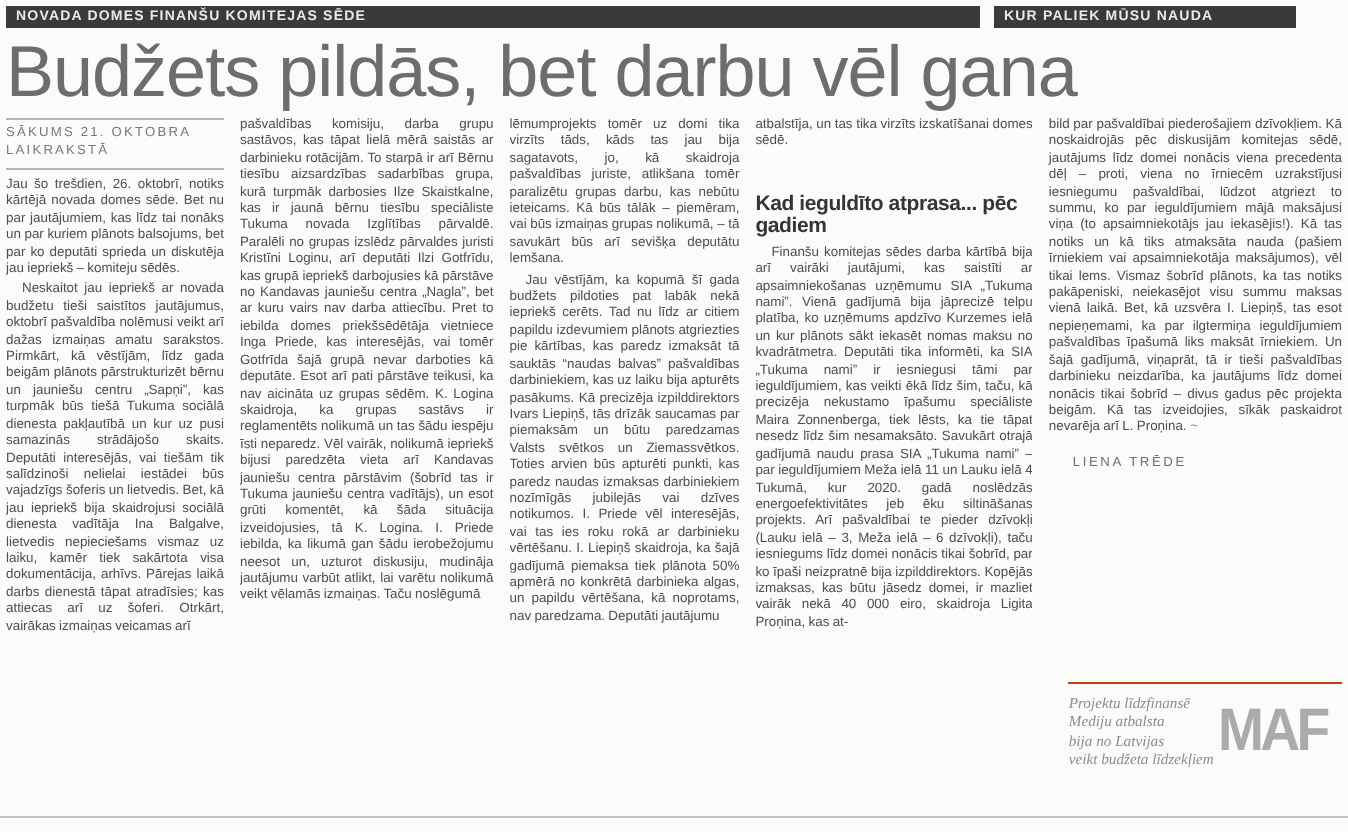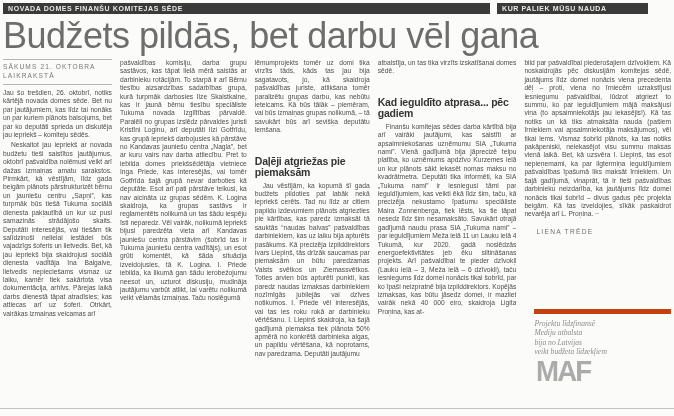--- a/index.html
+++ b/index.html
@@ -60,23 +60,23 @@
   }
   .endmark { color:#8a8a8a; font-size:7px; }
 
   .byline {
     margin-top:7px; margin-left:12px;
     font-size:6.6px; letter-spacing:1.3px; color:#6e6e6e;
   }
 
   .funding {
     margin-top:auto; margin-left:10px;
-    border-top:5px solid #c2410c;
+    border-top:1px solid #c2410c;
     padding-top:5px; padding-bottom:4px;
-    display:flex; flex-direction:column;
+    display:flex; align-items:center;
   }
   .funding-lines {
     font-family:"Liberation Serif", serif;
     font-style:italic; font-size:7.6px; line-height:9.6px; color:#8c8c8c;
     white-space:nowrap;
   }
   .maf {
     font-size:30px; font-weight:bold; letter-spacing:-2px;
     color:#ababab; line-height:28px; margin-left:2px;
     transform:scaleX(0.92); transform-origin:left center;
@@ -110,21 +110,20 @@
       <p class="body">Jau šo trešdien, 26. oktobrī, notiks kārtējā novada domes sēde. Bet nu par jautājumiem, kas līdz tai nonāks un par kuriem plānots balsojums, bet par ko deputāti sprieda un diskutēja jau iepriekš – komiteju sēdēs.</p>
       <p class="body indent">Neskaitot jau iepriekš ar novada budžetu tieši saistītos jautājumus, oktobrī pašvaldība nolēmusi veikt arī dažas izmaiņas amatu sarakstos. Pirmkārt, kā vēstījām, līdz gada beigām plānots pārstrukturizēt bērnu un jauniešu centru „Sapņi”, kas turpmāk būs tiešā Tukuma sociālā dienesta pakļautībā un kur uz pusi samazinās strādājošo skaits. Deputāti interesējās, vai tiešām tik salīdzinoši nelielai iestādei būs vajadzīgs šoferis un lietvedis. Bet, kā jau iepriekš bija skaidrojusi sociālā dienesta vadītāja Ina Balgalve, lietvedis nepieciešams vismaz uz laiku, kamēr tiek sakārtota visa dokumentācija, arhīvs. Pārejas laikā darbs dienestā tāpat atradīsies; kas attiecas arī uz šoferi. Otrkārt, vairākas izmaiņas veicamas arī</p>
     </section>
 
     <section class="col">
       <p class="body">pašvaldības komisiju, darba grupu sastāvos, kas tāpat lielā mērā saistās ar darbinieku rotācijām. To starpā ir arī Bērnu tiesību aizsardzības sadarbības grupa, kurā turpmāk darbosies Ilze Skaistkalne, kas ir jaunā bērnu tiesību speciāliste Tukuma novada Izglītības pārvaldē. Paralēli no grupas izslēdz pārvaldes juristi Kristīni Loginu, arī deputāti Ilzi Gotfrīdu, kas grupā iepriekš darbojusies kā pārstāve no Kandavas jauniešu centra „Nagla”, bet ar kuru vairs nav darba attiecību. Pret to iebilda domes priekšsēdētāja vietniece Inga Priede, kas interesējās, vai tomēr Gotfrīda šajā grupā nevar darboties kā deputāte. Esot arī pati pārstāve teikusi, ka nav aicināta uz grupas sēdēm. K. Logina skaidroja, ka grupas sastāvs ir reglamentēts nolikumā un tas šādu iespēju īsti neparedz. Vēl vairāk, nolikumā iepriekš bijusi paredzēta vieta arī Kandavas jauniešu centra pārstāvim (šobrīd tas ir Tukuma jauniešu centra vadītājs), un esot grūti komentēt, kā šāda situācija izveidojusies, tā K. Logina. I. Priede iebilda, ka likumā gan šādu ierobežojumu neesot un, uzturot diskusiju, mudināja jautājumu varbūt atlikt, lai varētu nolikumā veikt vēlamās izmaiņas. Taču noslēgumā</p>
     </section>
 
     <section class="col">
       <p class="body">lēmumprojekts tomēr uz domi tika virzīts tāds, kāds tas jau bija sagatavots, jo, kā skaidroja pašvaldības juriste, atlikšana tomēr paralizētu grupas darbu, kas nebūtu ieteicams. Kā būs tālāk – piemēram, vai būs izmaiņas grupas nolikumā, – tā savukārt būs arī sevišķa deputātu lemšana.</p>
-      <h2 class="subhead">Daļēji atgriežas pie piemaksām</h2>
       <p class="body indent">Jau vēstījām, ka kopumā šī gada budžets pildoties pat labāk nekā iepriekš cerēts. Tad nu līdz ar citiem papildu izdevumiem plānots atgriezties pie kārtības, kas paredz izmaksāt tā sauktās “naudas balvas” pašvaldības darbiniekiem, kas uz laiku bija apturēts pasākums. Kā precizēja izpilddirektors Ivars Liepiņš, tās drīzāk saucamas par piemaksām un būtu paredzamas Valsts svētkos un Ziemassvētkos. Toties arvien būs apturēti punkti, kas paredz naudas izmaksas darbiniekiem nozīmīgās jubilejās vai dzīves notikumos. I. Priede vēl interesējās, vai tas ies roku rokā ar darbinieku vērtēšanu. I. Liepiņš skaidroja, ka šajā gadījumā piemaksa tiek plānota 50% apmērā no konkrētā darbinieka algas, un papildu vērtēšana, kā noprotams, nav paredzama. Deputāti jautājumu</p>
     </section>
 
     <section class="col">
       <p class="body">atbalstīja, un tas tika virzīts izskatīšanai domes sēdē.</p>
       <h2 class="subhead">Kad ieguldīto atprasa... pēc gadiem</h2>
       <p class="body indent">Finanšu komitejas sēdes darba kārtībā bija arī vairāki jautājumi, kas saistīti ar apsaimniekošanas uzņēmumu SIA „Tukuma nami”. Vienā gadījumā bija jāprecizē telpu platība, ko uzņēmums apdzīvo Kurzemes ielā un kur plānots sākt iekasēt nomas maksu no kvadrātmetra. Deputāti tika informēti, ka SIA „Tukuma nami” ir iesniegusi tāmi par ieguldījumiem, kas veikti ēkā līdz šim, taču, kā precizēja nekustamo īpašumu speciāliste Maira Zonnenberga, tiek lēsts, ka tie tāpat nesedz līdz šim nesamaksāto. Savukārt otrajā gadījumā naudu prasa SIA „Tukuma nami” – par ieguldījumiem Meža ielā 11 un Lauku ielā 4 Tukumā, kur 2020. gadā noslēdzās energoefektivitātes jeb ēku siltināšanas projekts. Arī pašvaldībai te pieder dzīvokļi (Lauku ielā – 3, Meža ielā – 6 dzīvokļi), taču iesniegums līdz domei nonācis tikai šobrīd, par ko īpaši neizpratnē bija izpilddirektors. Kopējās izmaksas, kas būtu jāsedz domei, ir mazliet vairāk nekā 40 000 eiro, skaidroja Ligita Proņina, kas at-</p>
     </section>
 
     <section class="col">

